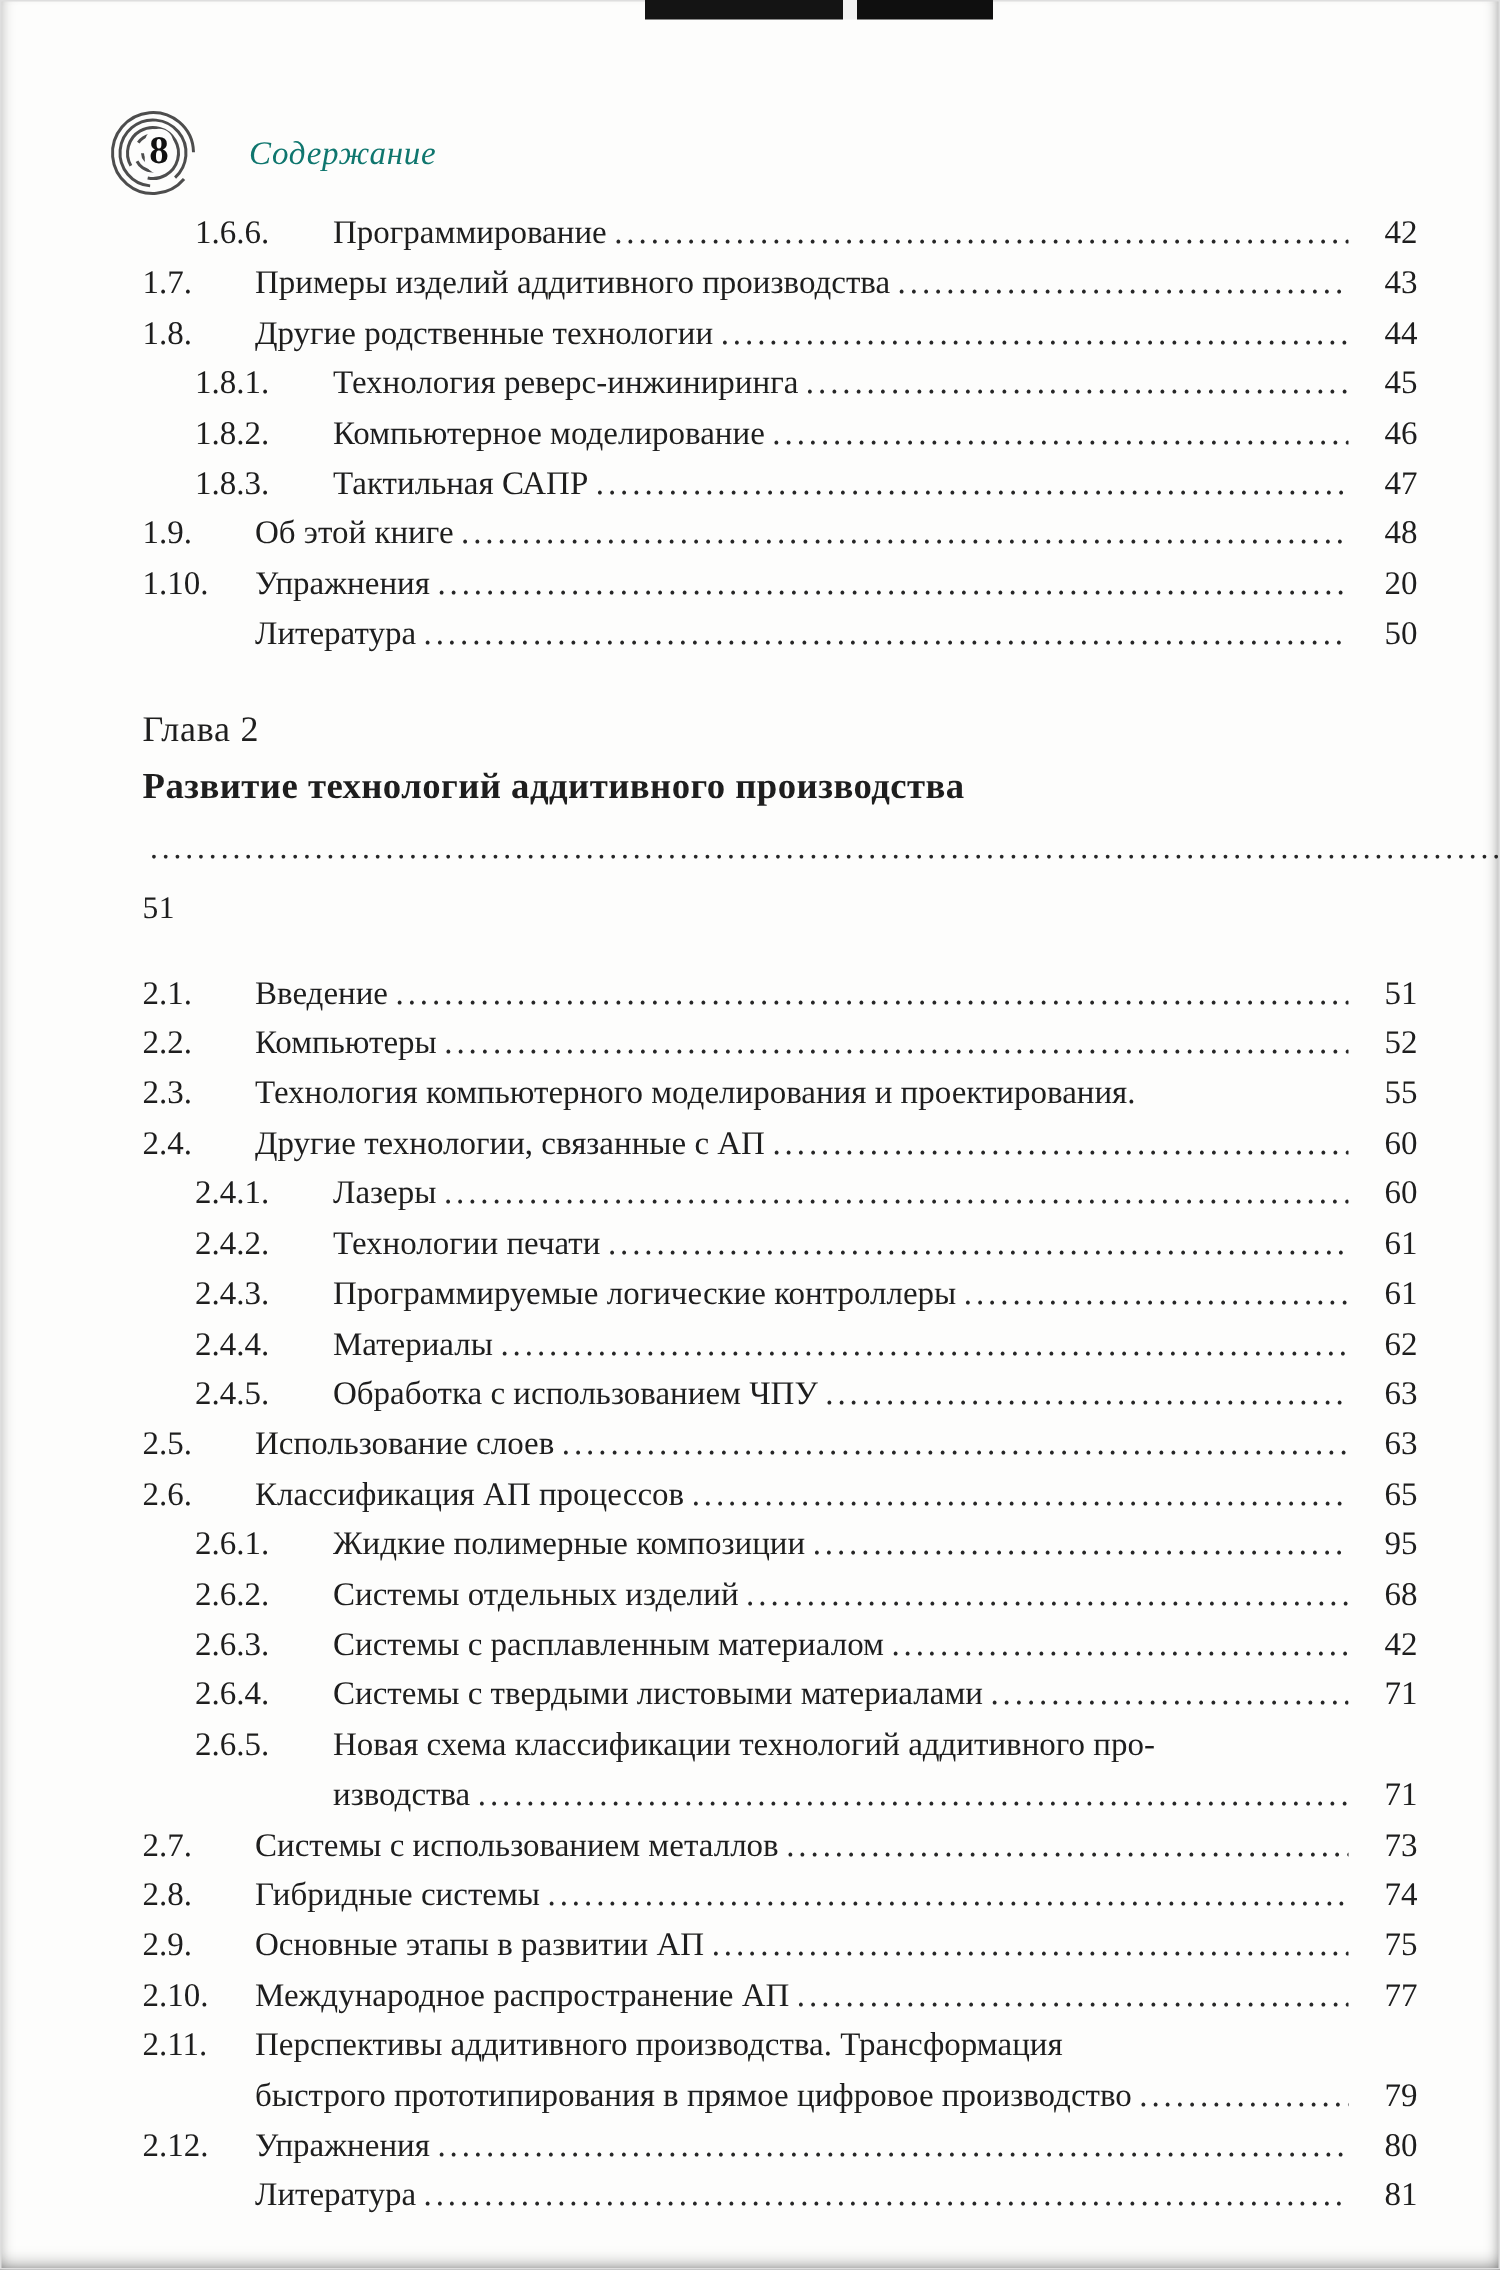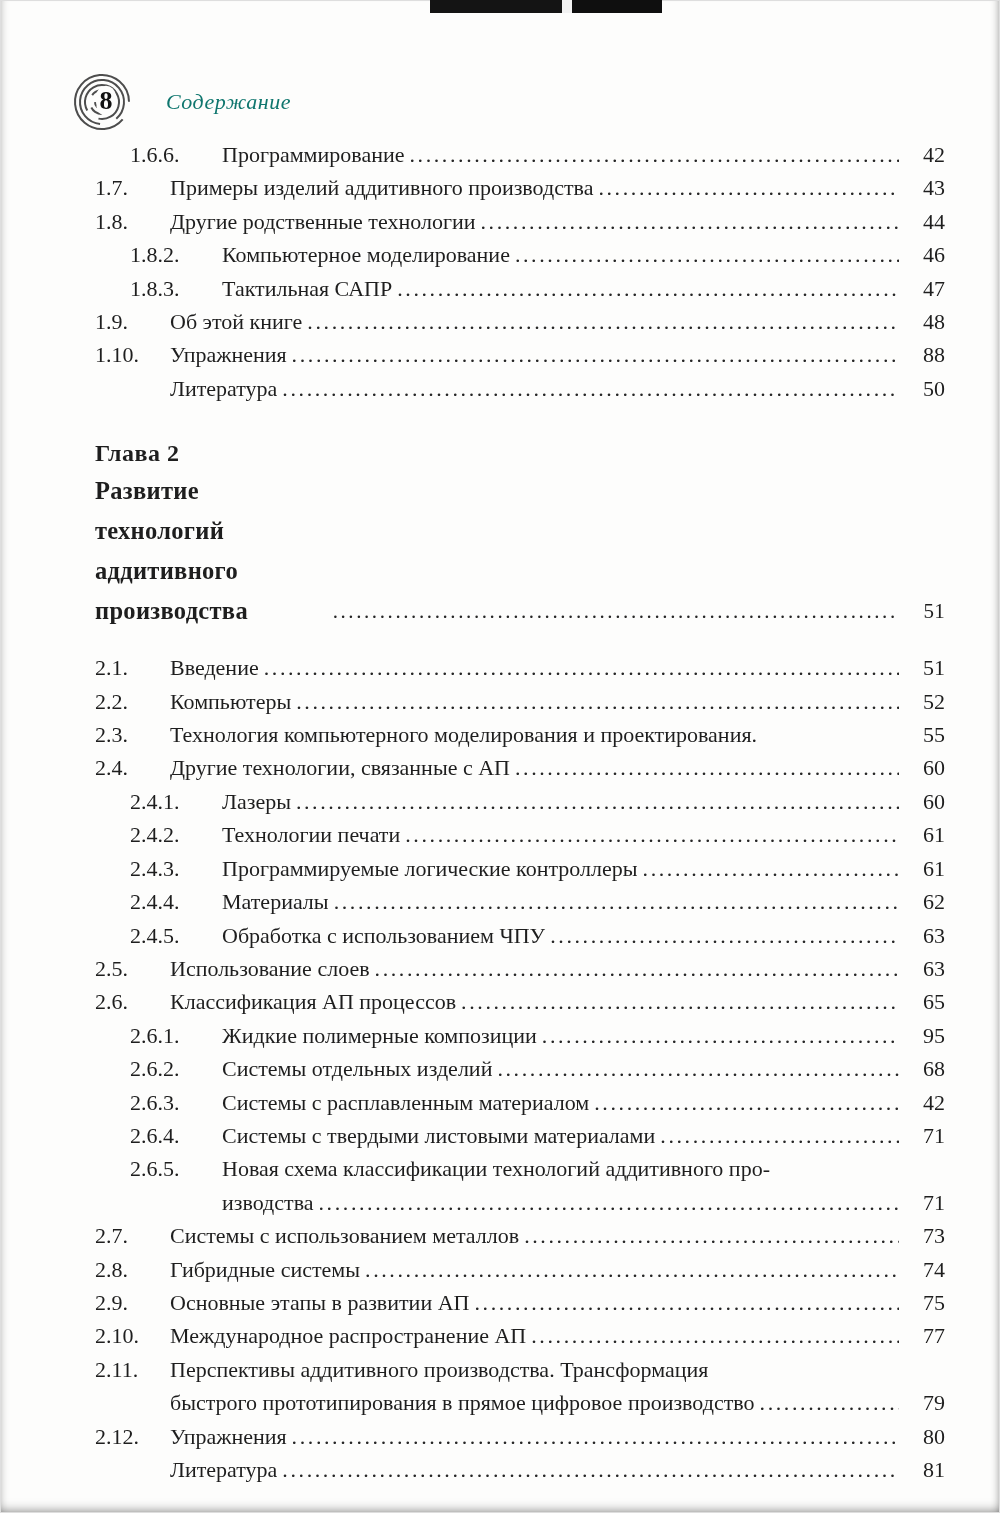--- a/index.html
+++ b/index.html
@@ -45,22 +45,22 @@
   .toc-line.level2 .num { flex:0 0 92px; margin-left:35px; }
   .entry-text { white-space:nowrap; }
   .leader { flex:1 1 auto; overflow:hidden; white-space:nowrap; margin:0 8px 0 5px; color:#262626; }
   .leader::after {
     content:"..........................................................................................................................................................................";
     letter-spacing:2.6px;
   }
   .leader.no-dots::after { content:""; }
   .page-ref { flex:0 0 38px; text-align:right; }
   .chapter-block { margin:30px 0 20px; }
-  .chapter-label { font-weight:bold; font-size:24px; line-height:36px; letter-spacing:.5px; }
-  .chapter-title-row { display:flex; align-items:flex-end; font-weight:bold; font-size:24.5px; line-height:40px; letter-spacing:.3px; }
+  .chapter-label { font-weight:normal; font-size:24px; line-height:36px; letter-spacing:.5px; }
+  .chapter-title-row { display:flex; align-items:flex-start; font-weight:bold; font-size:24.5px; line-height:40px; letter-spacing:.3px;flex-direction:column; }
   .chapter-title-row .leader { font-weight:normal; font-size:21px; }
   .chapter-title-row .page-ref { font-weight:normal; font-size:21px; }
 </style>
 </head>
 <body>
 
 <div class="page">
 
   <div class="artifact"></div>
 
@@ -94,20 +94,26 @@
           <span class="leader"></span>
           <span class="page-ref">43</span>
         </div>
         <div class="toc-line">
           <span class="num">1.8.</span>
           <span class="entry-text">Другие родственные технологии</span>
           <span class="leader"></span>
           <span class="page-ref">44</span>
         </div>
         <div class="toc-line level2">
+          <span class="num">1.8.1.</span>
+          <span class="entry-text">Технология реверс-инжиниринга</span>
+          <span class="leader"></span>
+          <span class="page-ref">45</span>
+        </div>
+        <div class="toc-line level2">
           <span class="num">1.8.2.</span>
           <span class="entry-text">Компьютерное моделирование</span>
           <span class="leader"></span>
           <span class="page-ref">46</span>
         </div>
         <div class="toc-line level2">
           <span class="num">1.8.3.</span>
           <span class="entry-text">Тактильная САПР</span>
           <span class="leader"></span>
           <span class="page-ref">47</span>
@@ -115,21 +121,21 @@
         <div class="toc-line">
           <span class="num">1.9.</span>
           <span class="entry-text">Об этой книге</span>
           <span class="leader"></span>
           <span class="page-ref">48</span>
         </div>
         <div class="toc-line">
           <span class="num">1.10.</span>
           <span class="entry-text">Упражнения</span>
           <span class="leader"></span>
-          <span class="page-ref">88</span>
+          <span class="page-ref">20</span>
         </div>
         <div class="toc-line">
           <span class="num"></span>
           <span class="entry-text">Литература</span>
           <span class="leader"></span>
           <span class="page-ref">50</span>
         </div>
       </div>
       <section class="chapter-block">
         <div class="chapter-label">Глава 2</div>

